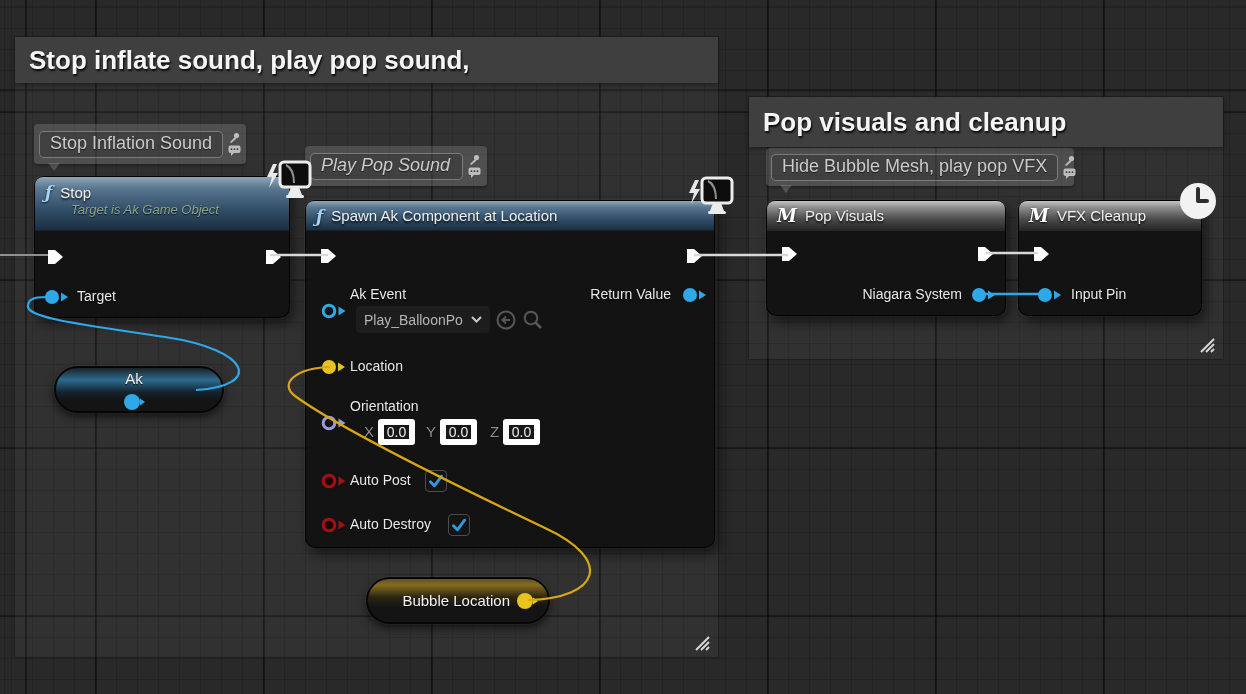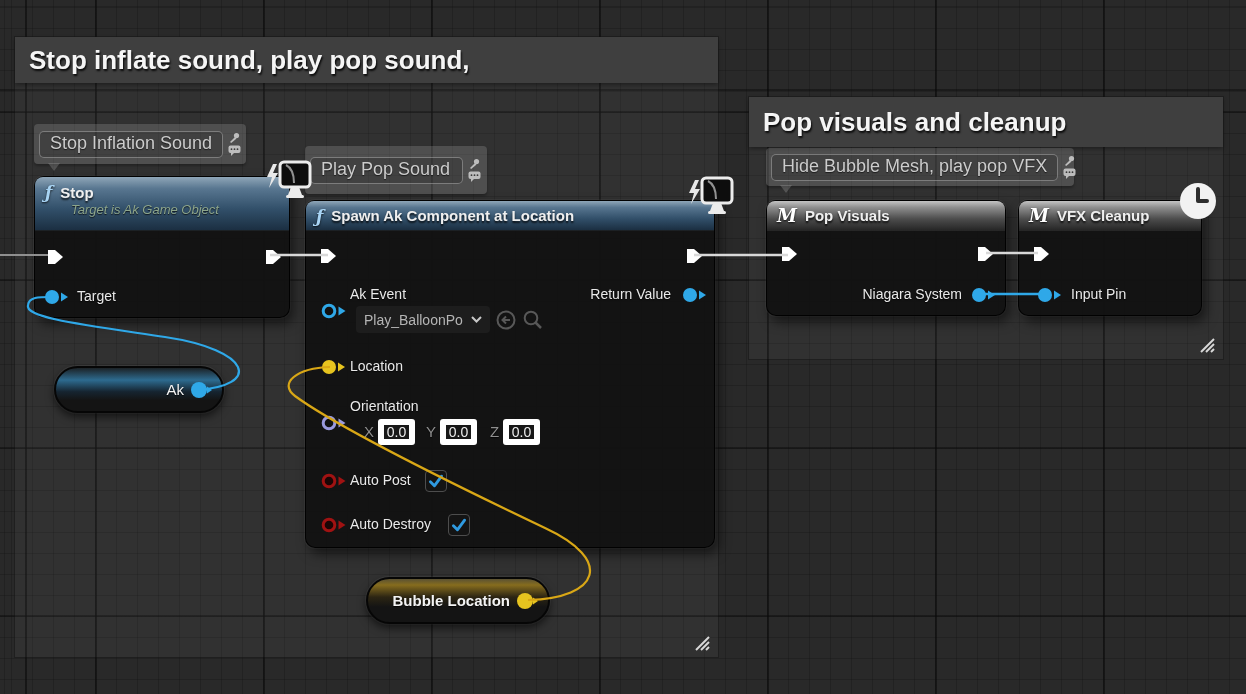--- a/index.html
+++ b/index.html
@@ -40,21 +40,21 @@
     border-top:8px solid rgba(165,165,165,0.3);}
   
   .node{position:absolute;z-index:3;background:rgba(18,18,18,0.96);
     border:1.5px solid rgba(0,0,0,0.9);border-radius:10px;
     box-shadow:4px 6px 12px rgba(0,0,0,0.55), 0 0 0 1px rgba(255,255,255,0.05);}
   .node-header{position:absolute;left:0;top:0;right:0;
     border-radius:8px 8px 0 0;display:flex;align-items:center;padding:0 10px;gap:8px;
     border-bottom:1px solid rgba(0,0,0,0.8);}
   .hdr-fn{background:linear-gradient(180deg,#8fa6b8 0%,#587690 22%,#32506a 60%,#1b2f42 100%);}
   .hdr-macro{background:linear-gradient(180deg,#c4c4c4 0%,#8e8e8e 22%,#4c4c4c 62%,#272727 100%);}
-  .node-title{font-size:15px;font-weight:bold;color:#efefef;
+  .node-title{font-size:15px;font-weight:normal;color:#efefef;
     text-shadow:0 2px 2px rgba(0,0,0,0.8);white-space:nowrap;text-align:center;}
   .fn-icon{font-family:"DejaVu Serif",serif;font-style:italic;font-weight:bold;
     font-size:17px;color:#a8d4f4;text-shadow:0 1px 2px rgba(0,0,0,0.8);}
   .macro-icon{font-family:"DejaVu Serif",serif;font-style:italic;font-weight:bold;
     font-size:18px;color:#ffffff;text-shadow:0 1px 2px rgba(0,0,0,0.8);}
   .node-subtitle{font-size:13px;font-style:italic;color:#8da58b;
     text-shadow:0 1px 1px rgba(0,0,0,0.7);white-space:nowrap;}
   .pin-label{position:absolute;font-size:14px;color:#e9e9e9;white-space:nowrap;
     text-shadow:0 1px 1px rgba(0,0,0,0.8);}
   .pin-label.dim{color:#8f8f8f;}
@@ -67,21 +67,21 @@
   .checkbox{position:absolute;width:22px;height:22px;background:#141414;
     border:1px solid #4d4d4d;border-radius:4px;display:flex;
     align-items:center;justify-content:center;}
   
   .pill{position:absolute;z-index:3;border-radius:24px;background:#141414;
     border:2px solid #060606;display:flex;align-items:center;justify-content:flex-end;
     box-shadow:0 4px 8px rgba(0,0,0,0.6), 0 0 0 1px rgba(255,255,255,0.07);
     padding-right:10px;gap:6px;}
   .pill-blue{background:
      linear-gradient(180deg, rgba(120,200,255,0.08) 0%, rgba(66,178,244,0.55) 28%,
-     rgba(28,95,150,0.22) 55%, rgba(0,0,0,0) 75%), #141414;}
+     rgba(28,95,150,0.22) 55%, rgba(0,0,0,0) 75%), #141414; flex-direction: column;}
   .pill-gold{background:
      linear-gradient(180deg, rgba(255,225,120,0.30) 0%, rgba(228,181,38,0.55) 14%,
      rgba(140,105,15,0.20) 42%, rgba(0,0,0,0) 65%), #141414;}
   .pill-label{font-size:15px;color:#f4f4f4;text-shadow:0 1px 1px rgba(0,0,0,0.8);}
   svg{display:block;}
   #wires{position:absolute;left:0;top:0;z-index:5;pointer-events:none;}
   .overlay-icon{position:absolute;z-index:6;}
 </style>
 </head>
 <body>
@@ -137,21 +137,21 @@
               <circle cx="3.5" cy="4.2" r="0.9"></circle>
               <circle cx="6.5" cy="4.2" r="0.9"></circle>
               <circle cx="9.5" cy="4.2" r="0.9"></circle>
             </g>
         </svg>
       </span>
     </span>
     <span class="bubble-tail"></span>
   </div>
 
-  <div class="bubble" style="left:305px;top:146px;width:182px;height:48px;">
+  <div class="bubble" style="left:305px;top:146px;width:182px;height:40px;font-style:italic;">
     <span class="bubble-text">Play Pop Sound</span>
     <span class="bubble-icons">
       <span>
         <svg width="13" height="12" viewBox="0 0 13 12">
             <g fill="#bdbdbd">
           <circle cx="8.5" cy="3.5" r="2.6"></circle>
               <path d="M7 5 L2 10 L3.2 11 L8.6 6.4 Z"></path>
             </g>
           </svg>
       </span>
@@ -375,21 +375,21 @@
   <div class="pill pill-blue" style="left:54px;top:366px;width:170px;height:47px;">
     <span class="pill-label">Ak</span>
     <span>
       <svg width="22" height="18" viewBox="0 0 22 18">
         <circle cx="9" cy="9" r="8" fill="#2fa8e8"></circle>
         <path d="M17 5.5 l5 3.5 -5 3.5 z" fill="#2fa8e8"></path>
       </svg>
     </span>
   </div>
 
-  <div class="pill pill-gold" style="left:366px;top:577px;width:184px;height:47px;font-weight:bold;">
+  <div class="pill pill-gold" style="left:366px;top:577px;width:184px;height:47px;">
     <span class="pill-label">Bubble Location</span>
     <span>
       <svg width="22" height="18" viewBox="0 0 22 18">
         <circle cx="9" cy="9" r="8" fill="#e7c41f"></circle>
         <path d="M17 5.5 l5 3.5 -5 3.5 z" fill="#e7c41f"></path>
       </svg>
     </span>
   </div>
 
   <svg id="wires" width="1246" height="694" viewBox="0 0 1246 694">

